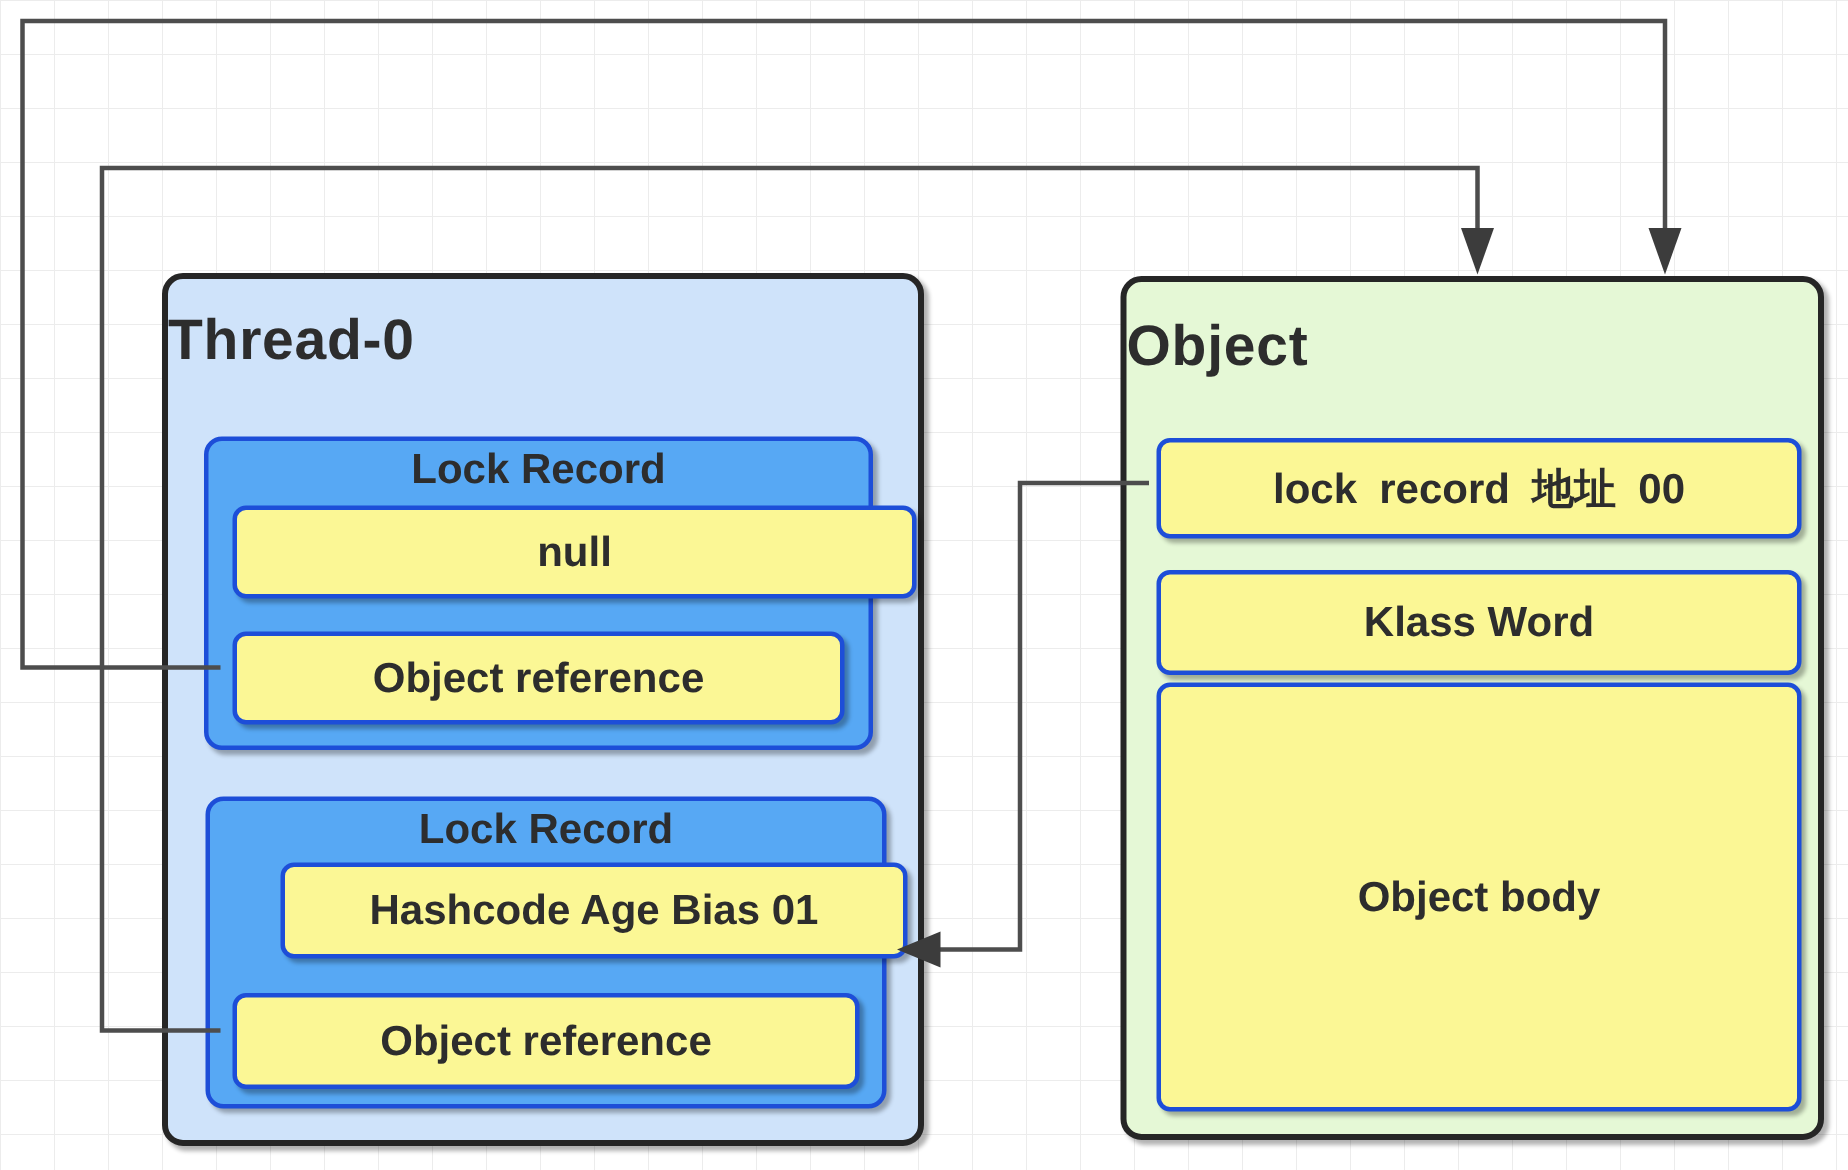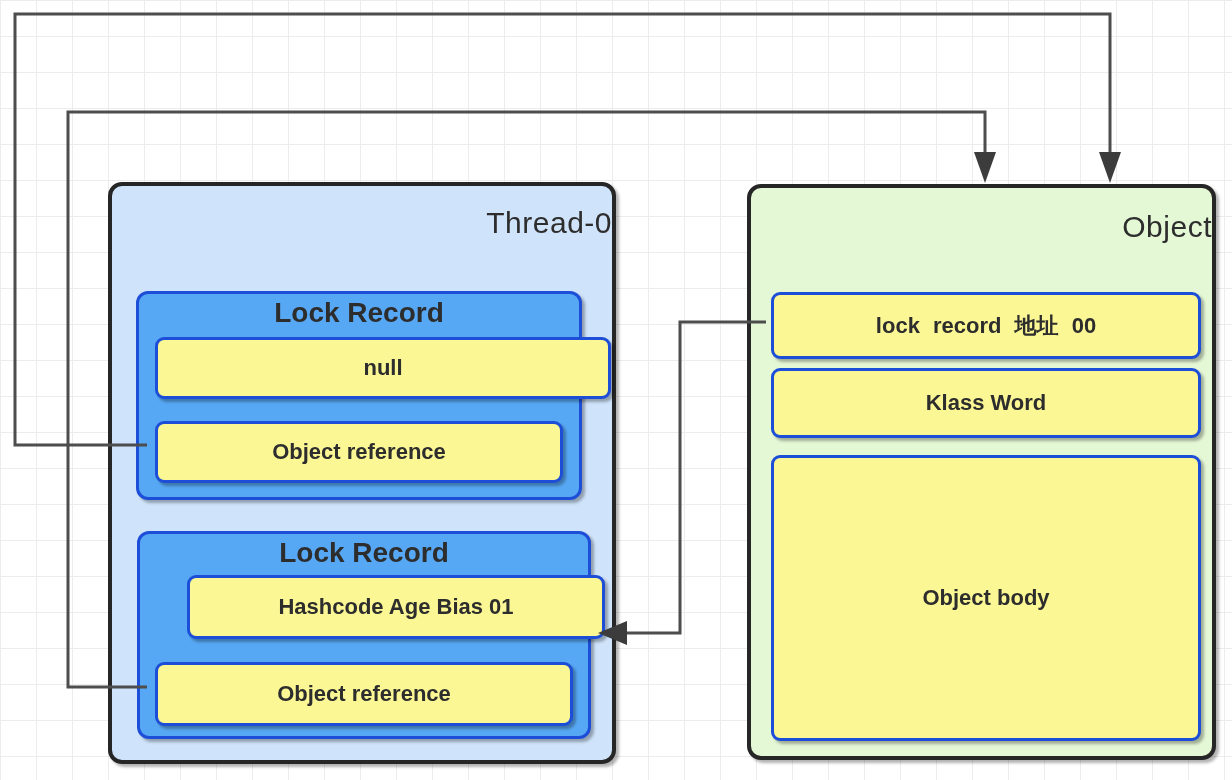--- a/index.html
+++ b/index.html
@@ -12,50 +12,50 @@
       linear-gradient(to right,#ececec 1px,transparent 1px),
       linear-gradient(to bottom,#ececec 1px,transparent 1px);
     background-size:36px 36px;
     font-family:"Liberation Sans","DejaVu Sans",sans-serif;
     color:#2d2d2d;
   }
   .box{position:absolute;box-sizing:border-box;border:4px solid #262626;}
   .subbox{position:absolute;box-sizing:border-box;border:3px solid #1d4ed8;}
   .shadow{box-shadow:3px 3px 3px rgba(0,0,0,0.30);}
   .container-title{
-    text-align:right;font-weight:normal;font-size:30px;letter-spacing:0.5px;
+    text-align:left;font-weight:bold;font-size:38px;letter-spacing:0.5px;
   }
   .record-title{
     text-align:center;font-weight:bold;font-size:28px;padding-top:3px;
   }
   .slot{
     display:flex;align-items:center;justify-content:center;
-    font-weight:bold;font-size:22px;
+    font-weight:bold;font-size:28px;
     border-radius:9px;background:#fbf795;
   }
   .wide-words{word-spacing:7px;}
   #thread-box{
     left:108px;top:182px;width:508px;height:582px;
     background:#cfe3fa;border-radius:14px;
   }
   #thread-title{padding-top:20px;}
   .lock-record{background:#57a8f4;border-radius:12px;}
   #lock-record-1{left:24px;top:105px;width:446px;height:209px;}
   #lr1-slot-null{left:16px;top:43px;width:456px;height:62px;text-align:right;}
   #lr1-slot-objref{left:16px;top:127px;width:408px;height:62px;}
   #lock-record-2{left:25px;top:345px;width:454px;height:208px;}
   #lr2-slot-habo{left:15px;top:41px;width:418px;height:64px;margin-left:32px;}
   #lr2-slot-objref{left:15px;top:128px;width:418px;height:64px;}
   #object-box{
     left:747px;top:184px;width:469px;height:576px;
     background:#e5f8d6;border-radius:14px;
   }
-  #object-title{padding-top:22px;margin-left:44px;}
+  #object-title{padding-top:22px;}
   #obj-slot-mark{left:20px;top:104px;width:430px;height:67px;}
-  #obj-slot-klass{left:20px;top:180px;width:430px;height:70px;}
+  #obj-slot-klass{left:20px;top:192px;width:430px;height:70px;}
   #obj-slot-body{left:20px;top:267px;width:430px;height:286px;}
   #connector-layer{
     position:absolute;left:0;top:0;width:1232px;height:780px;
     pointer-events:none;
   }
   #connector-layer path.wire{
     fill:none;stroke:#4d4d4d;stroke-width:3px;
   }
   #connector-layer path.head{
     fill:#3c3c3c;stroke:none;

